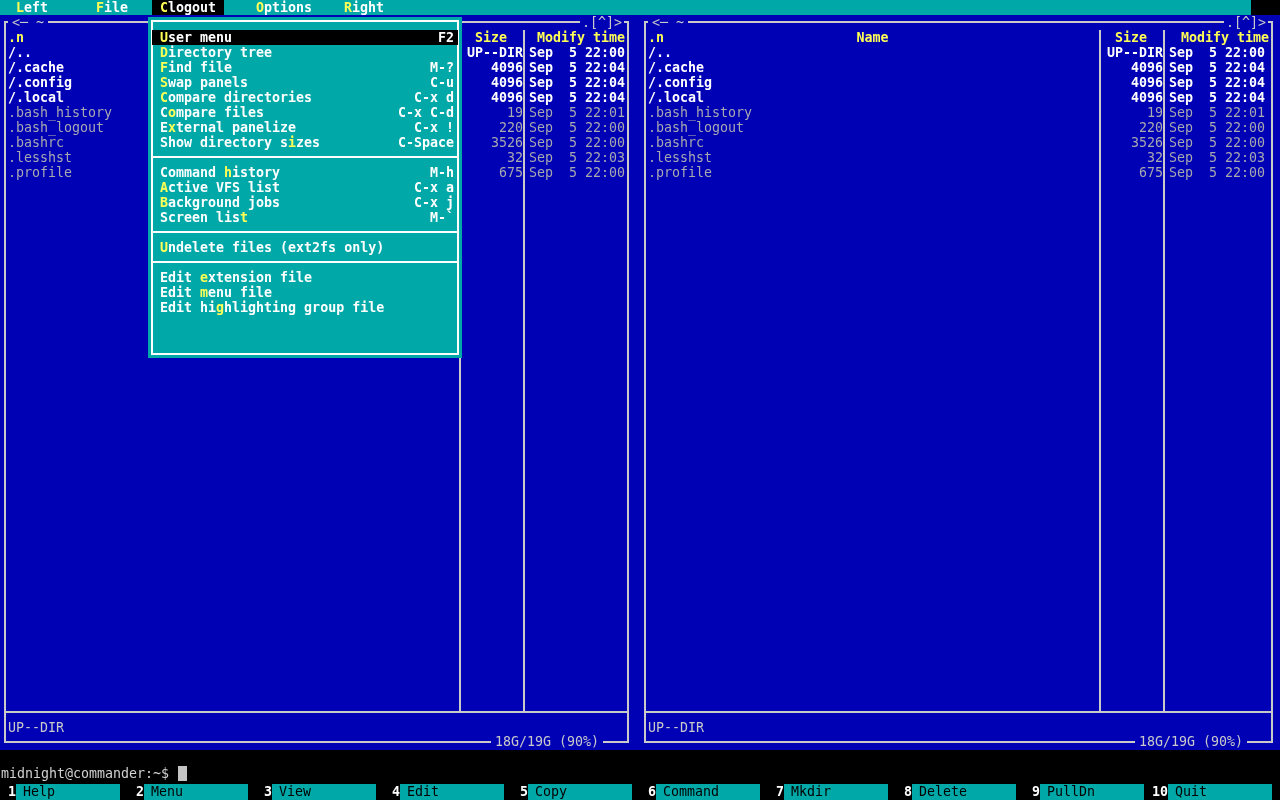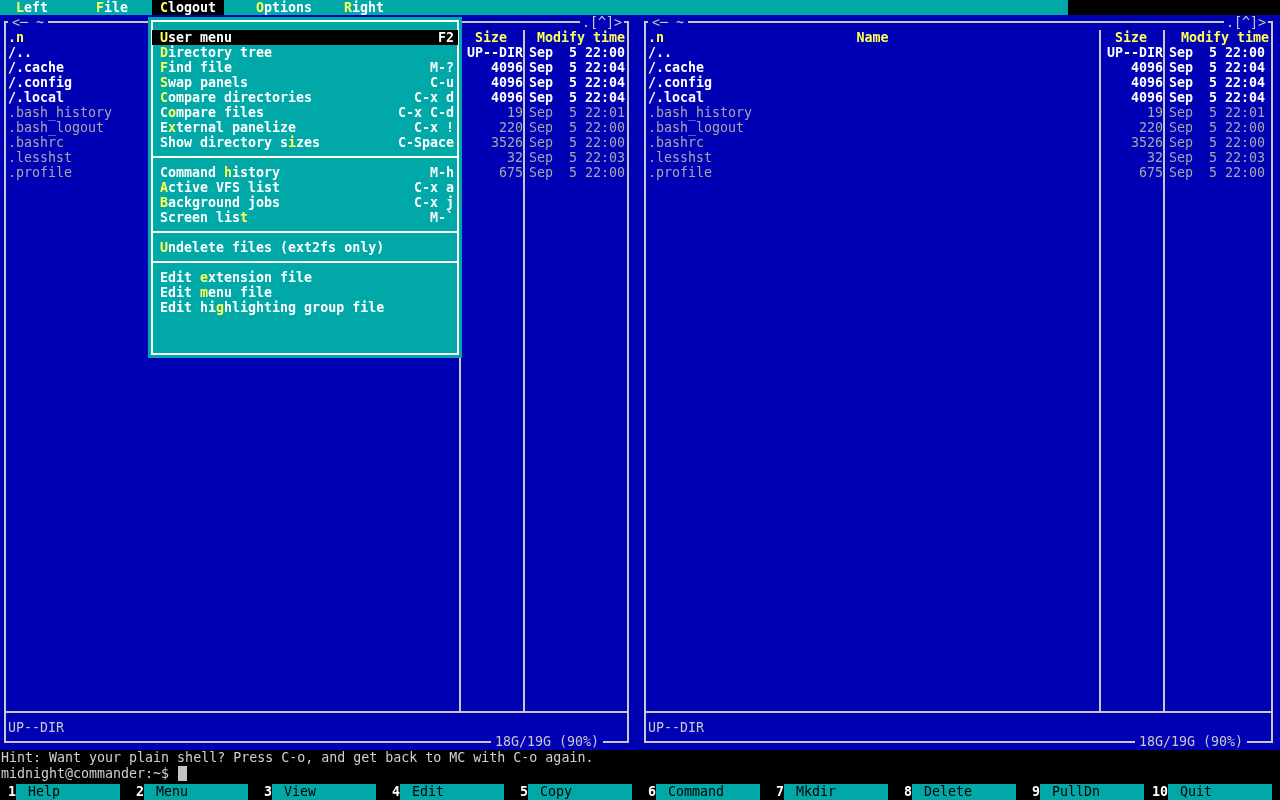--- a/index.html
+++ b/index.html
@@ -6,21 +6,21 @@
   :root{
     --teal:#00A8A8; --blue:#0000B4; --yellow:#FFFF55; --white:#FFFFFF;
     --gray:#A8A8B0; --frame:#C9C9CC; --term:#D0D0D0; --black:#000000;
   }
   *{margin:0;padding:0;box-sizing:border-box}
   html,body{background:#000}
   body{font-family:"DejaVu Sans Mono","Liberation Mono",monospace;font-size:13.3px;line-height:15px}
   .screen{position:relative;width:1280px;height:800px;background:var(--black);overflow:hidden}
 
   
-  .menubar{position:absolute;left:0;top:0;width:1068px;height:15px;background:var(--teal)}
+  .menubar{position:absolute;left:0;top:0;width:1251px;height:15px;background:var(--teal)}
   .mbi{position:absolute;top:0;height:15px;padding:0 8px;color:#fff;font-weight:bold;white-space:pre}
   .mbi .hot{color:var(--yellow)}
   .mbi.selected{background:#000}
   .mbi-0{left:8px}.mbi-1{left:88px}.mbi-2{left:152px}.mbi-3{left:248px}.mbi-4{left:336px}
 
   
   .blue-field{position:absolute;left:0;top:15px;width:1280px;height:735px;background:var(--blue)}
 
   
   .panel{position:absolute;top:21px;height:722px;color:var(--frame)}
@@ -64,21 +64,21 @@
 
   
   .hint{position:absolute;left:1px;top:750px;color:var(--term);white-space:pre}
   .cmdline{position:absolute;left:1px;top:766px;height:16px;color:var(--term);white-space:pre}
   .cursor{display:inline-block;width:9px;height:15px;background:#C4C4C4;margin-left:9px;vertical-align:bottom}
 
   
   .keybar{position:absolute;left:0;top:784px;width:1280px;height:16px;background:#000;display:flex}
   .kb{width:128px;height:16px;display:flex;line-height:16px}
   .kb .knum{width:16px;text-align:right;color:#fff;font-weight:bold}
-  .kb .klabel{width:104px;background:var(--teal);color:#000;padding-left:12px}
+  .kb .klabel{width:104px;background:var(--teal);color:#000;padding-left:7px}
 </style>
 </head>
 <body>
 
 <div class="screen">
 
   <div class="menubar">
     <div class="mbi mbi-0"><span></span><span class="hot">L</span><span>eft</span></div>
     <div class="mbi mbi-1"><span></span><span class="hot">F</span><span>ile</span></div>
     <div class="mbi mbi-2 selected"><span></span><span class="hot">C</span><span>logout</span></div>
@@ -178,21 +178,20 @@
       <div class="msep"></div>
       <div>
 
       <div class="mi"><span>Edit </span><span class="hot">e</span><span>xtension file</span><span class="sc"></span></div>
           <div class="mi"><span>Edit </span><span class="hot">m</span><span>enu file</span><span class="sc"></span></div>
           <div class="mi"><span>Edit hi</span><span class="hot">g</span><span>hlighting group file</span><span class="sc"></span></div>
         </div>
     </div>
   </div>
 
-  <div class="hint">Hint: Want your plain shell? Press C-o, and get back to MC with C-o again.</div>
 
   <div class="cmdline"><span>midnight@commander:~$</span><span class="cursor"></span></div>
 
   <div class="keybar">
 
   <div class="kb">
         <span class="knum">1</span>
         <span class="klabel">Help</span>
       </div>
       <div class="kb">

